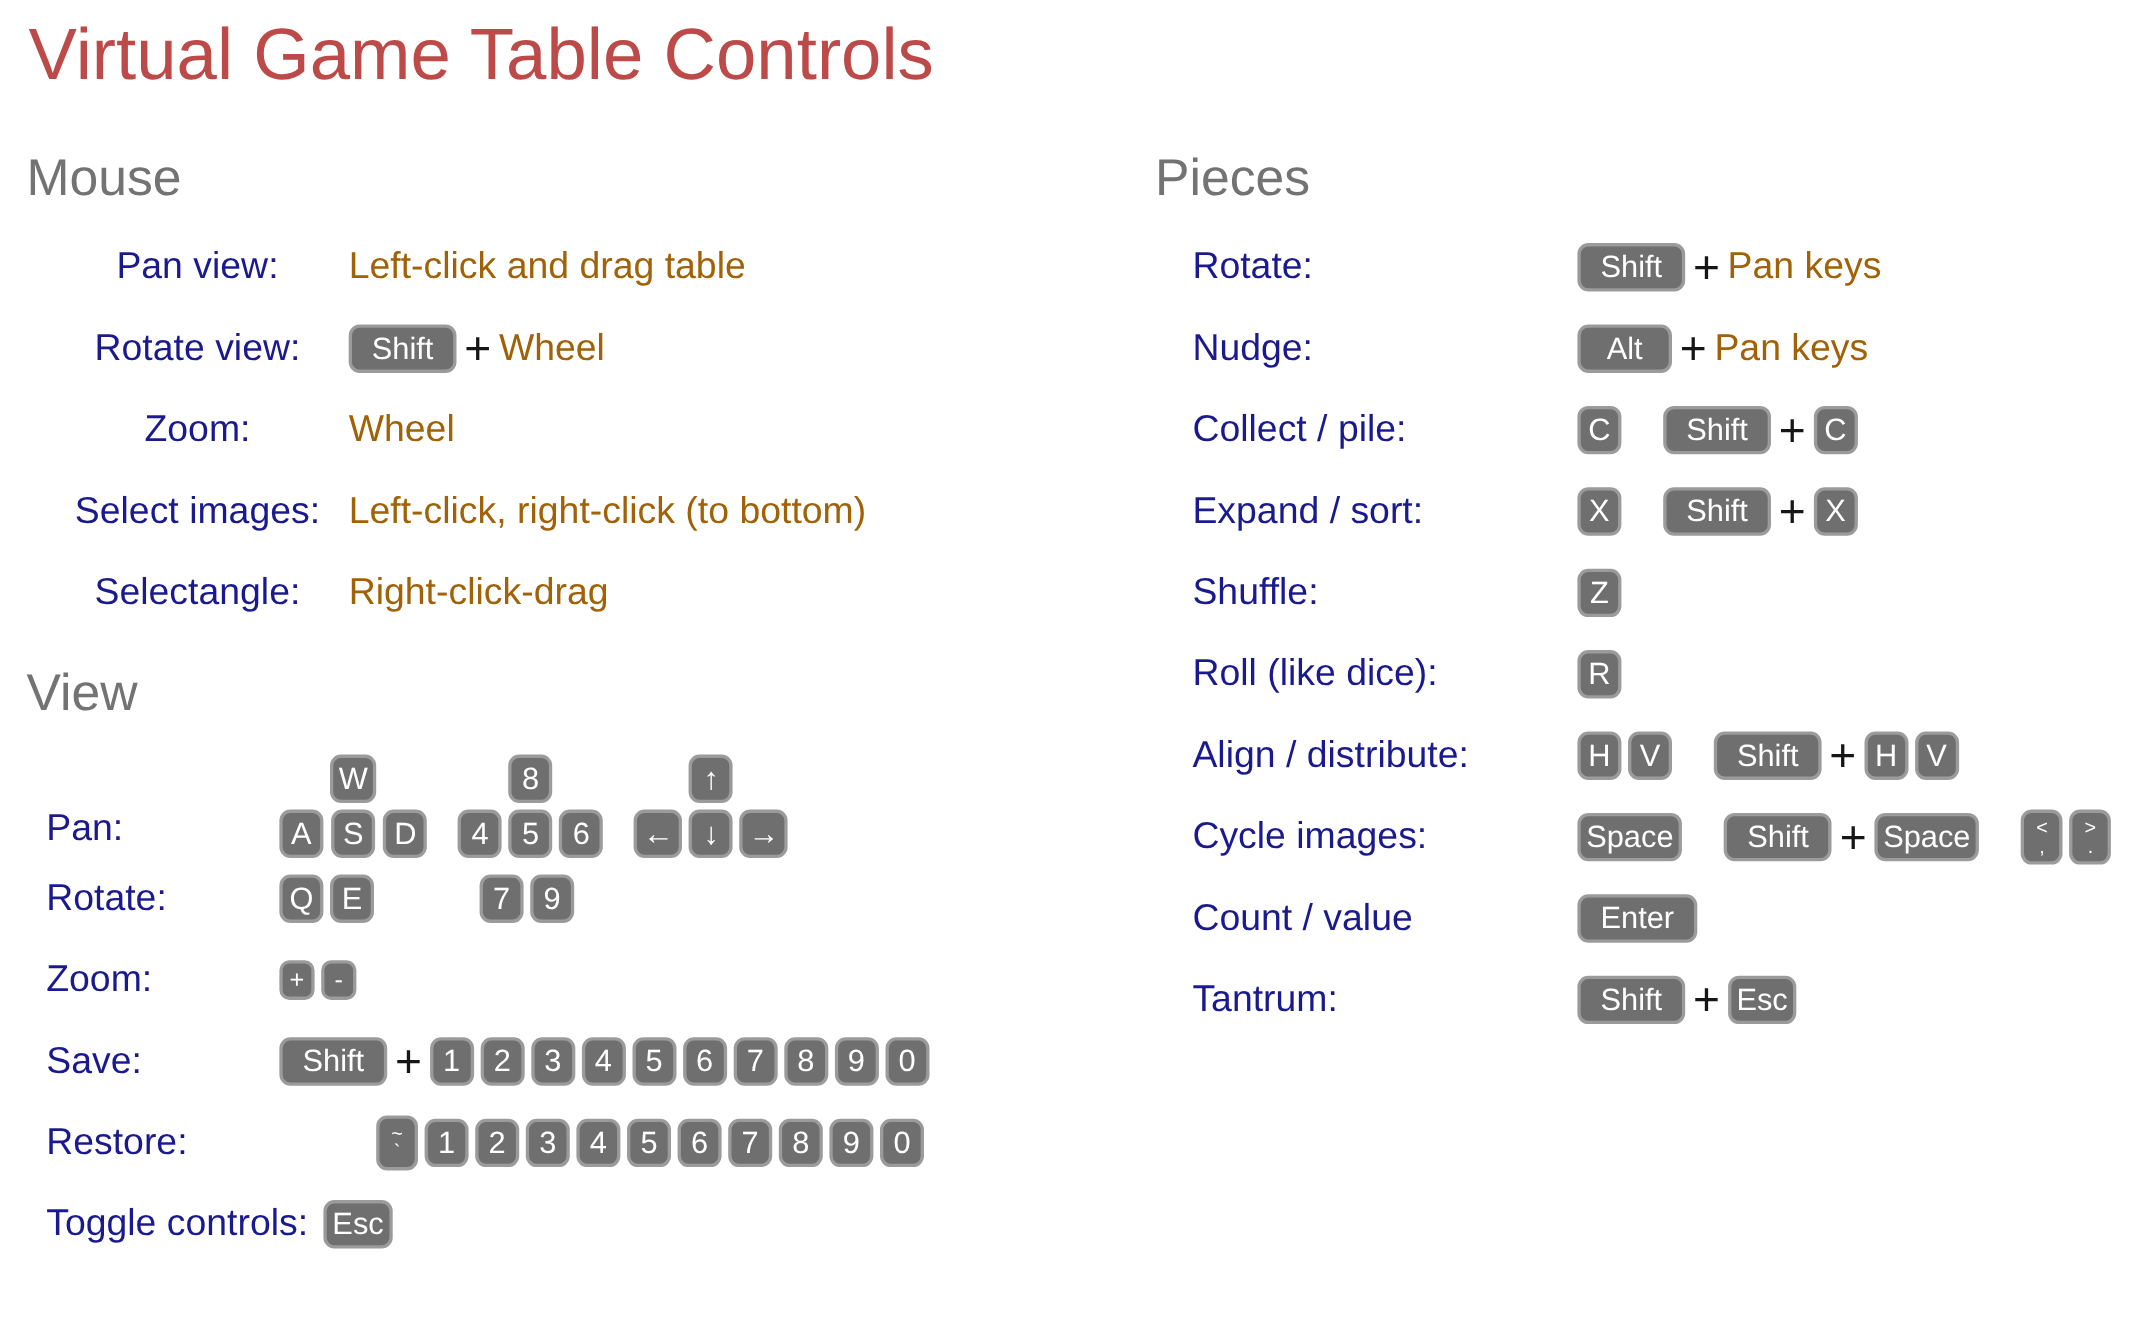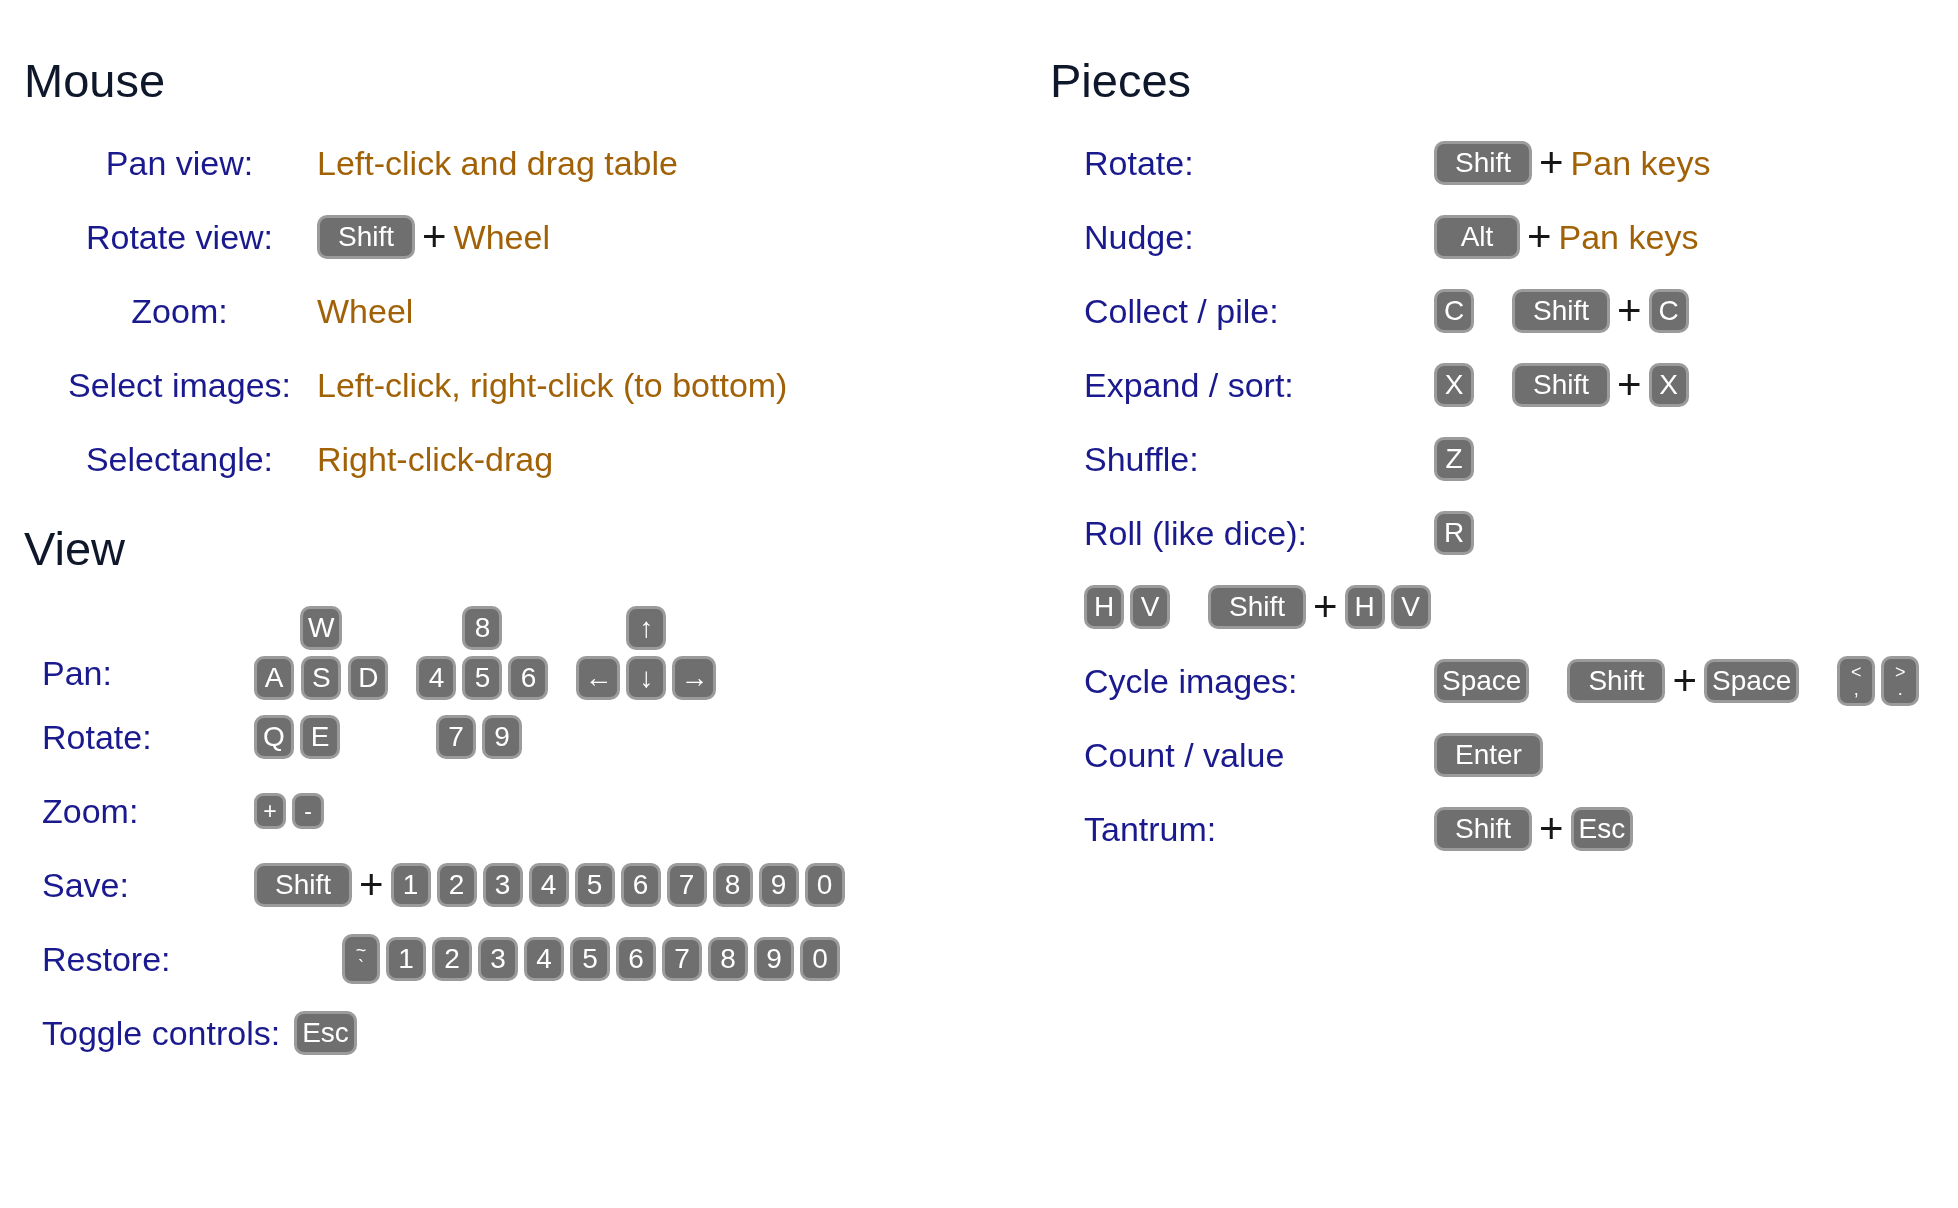--- a/index.html
+++ b/index.html
@@ -19,21 +19,21 @@
     font-weight: 400;
     margin: 4px 0 0 2px;
     line-height: 1.15;
   }
 
   .columns { display: flex; margin-top: 46px; }
   .col-left  { width: 1012px; flex: 0 0 auto; }
   .col-right { flex: 1 1 auto; padding-left: 14px; }
 
   h2.section-heading {
-    color: #0f172a;
+    color: #737373;
     font-size: 47px;
     font-weight: 400;
     margin: 0 0 18px 0;
     line-height: 1.15;
   }
   .section { margin-bottom: 26px; }
   .col-left .row  { padding-left: 18px; }
   .col-right .row { padding-left: 34px; }
 
   .row {
@@ -101,20 +101,21 @@
     justify-items: center;
   }
   .keygroup .top-key { grid-column: 2; grid-row: 1; }
   .keygroup .bottom-key { grid-row: 2; }
 </style>
 </head>
 <body>
 
 <div class="page">
 
+  <h1 class="title">Virtual Game Table Controls</h1>
 
   <div class="columns">
 
     <div class="col-left">
 
       <div class="section mouse-section">
         <h2 class="section-heading">Mouse</h2>
 
         <div class="row">
           <span class="label">Pan view:</span>
@@ -300,20 +301,21 @@
         </div>
 
         <div class="row">
           <span class="label">Roll (like dice):</span>
           <span class="content">
             <span class="key">R</span>
           </span>
         </div>
 
         <div class="row">
+          <span class="label">Align / distribute:</span>
           <span class="content">
             <span class="key">H</span>
             <span class="key">V</span>
             <span class="gap"></span>
             <span class="key wide">Shift</span>
             <span class="plus">+</span>
             <span class="key">H</span>
             <span class="key">V</span>
           </span>
         </div>

